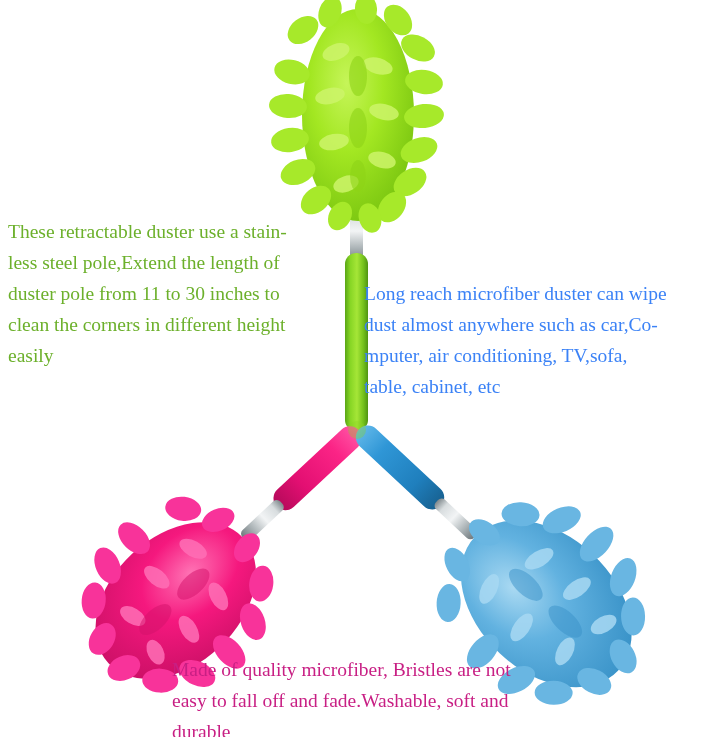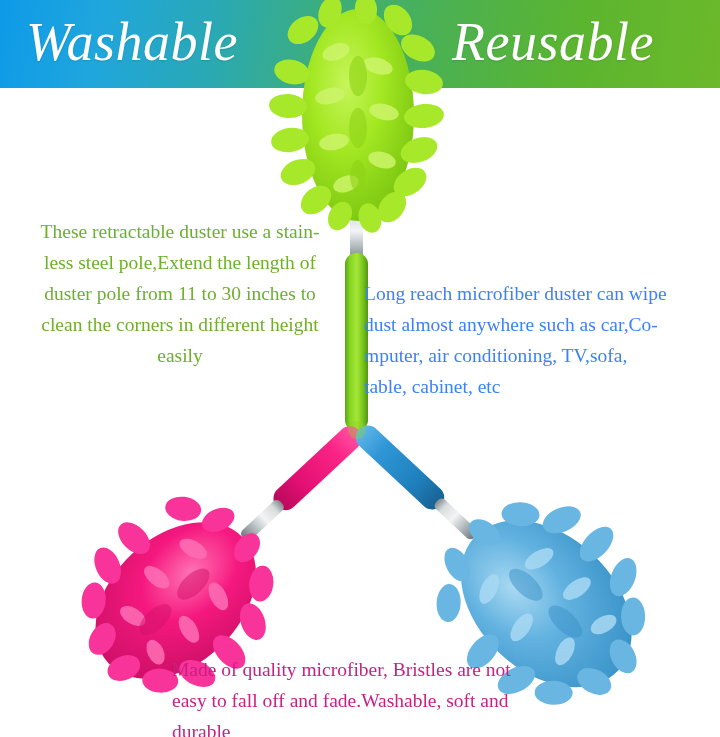--- a/index.html
+++ b/index.html
@@ -46,21 +46,20 @@
     font-family: "Liberation Serif", "DejaVu Serif", serif;
     font-size: 19.5px;
     line-height: 31px;
     white-space: pre-line;
   }
   #copy-left {
     left: 8px;
     top: 216px;
     width: 344px;
     color: #6cb02b;
-    text-align: center;
   }
   #copy-right {
     left: 364px;
     top: 278px;
     width: 352px;
     color: #3b82f6;
   }
   #copy-bottom {
     left: 172px;
     top: 654px;
@@ -75,24 +74,20 @@
     width: 720px;
     height: 737px;
     pointer-events: none;
   }
 </style>
 </head>
 <body>
 
 <div id="page">
 
-  <div id="banner">
-    <span id="banner-word-left" class="banner-word">Washable</span>
-    <span id="banner-word-right" class="banner-word">Reusable</span>
-  </div>
 
   <svg id="duster-art" viewBox="0 0 720 737">
     <defs>
 
       <linearGradient id="gGreenHandle" x1="0" y1="0" x2="1" y2="0">
         <stop offset="0%" stop-color="#59a515"></stop>
         <stop offset="22%" stop-color="#86d524"></stop>
         <stop offset="52%" stop-color="#a5e637"></stop>
         <stop offset="80%" stop-color="#74c11c"></stop>
         <stop offset="100%" stop-color="#4f9412"></stop>

